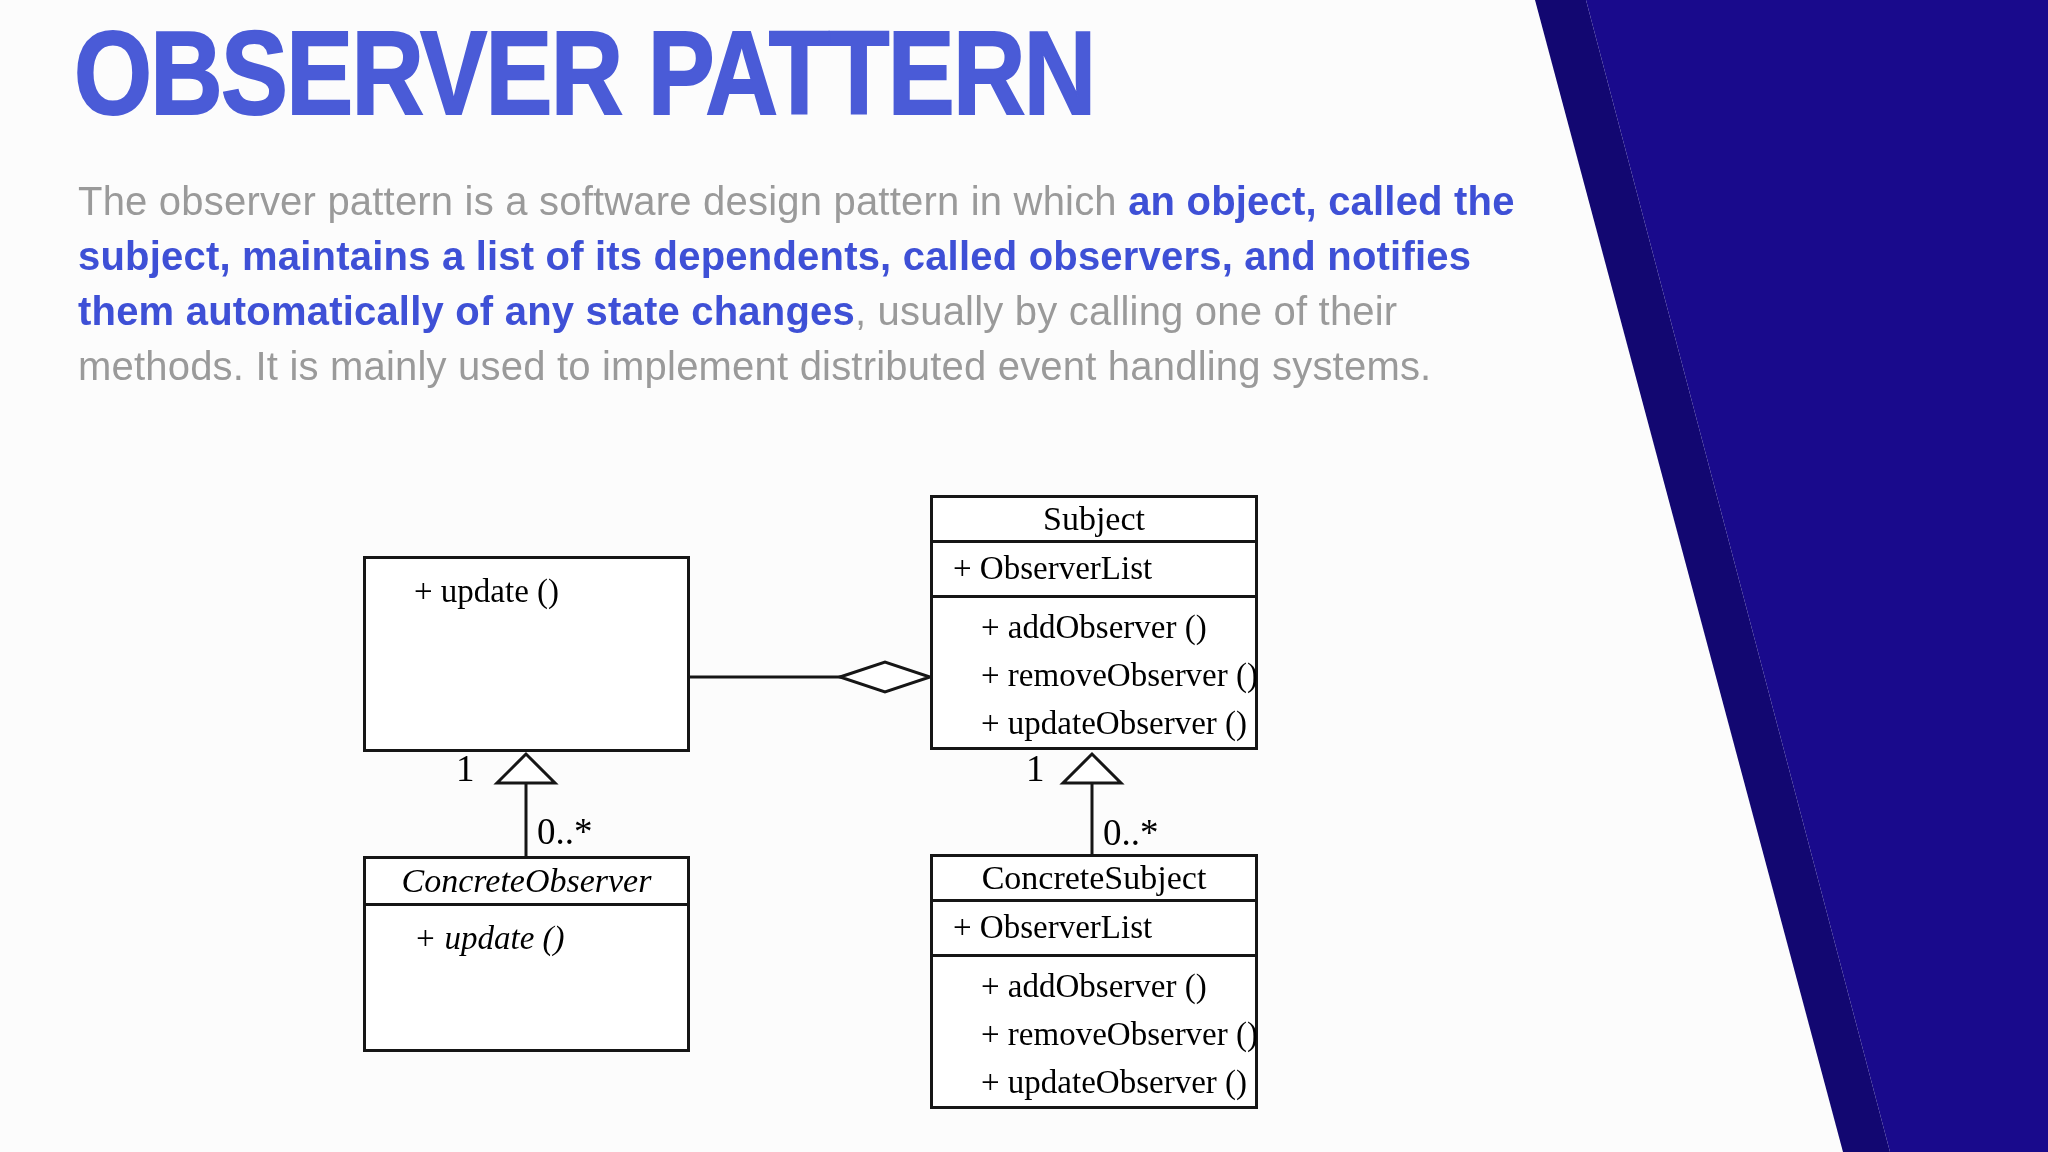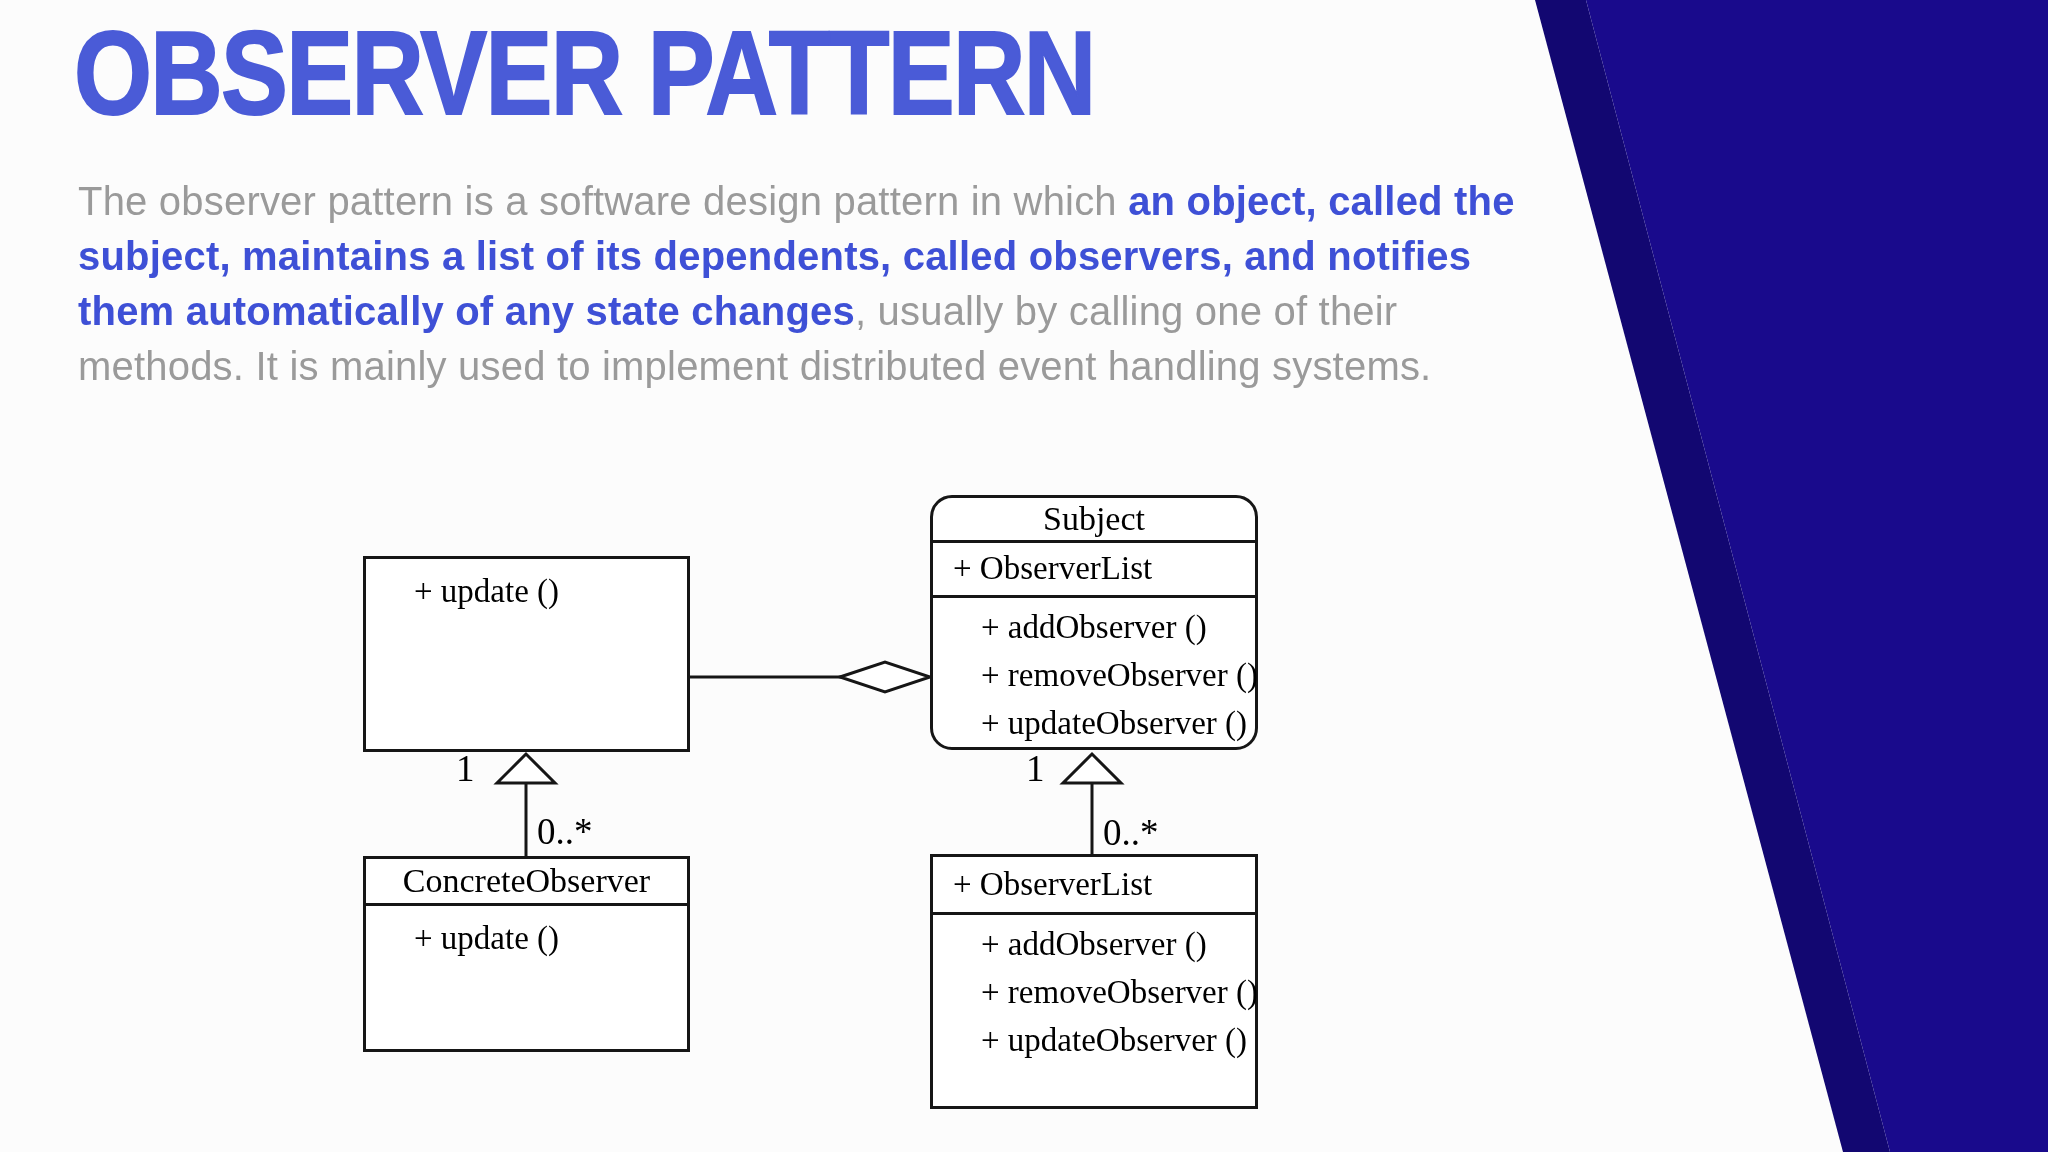--- a/index.html
+++ b/index.html
@@ -60,22 +60,22 @@
   .mult{
     position:absolute;font-size:37px;line-height:37px;color:#000;
     font-family:"Liberation Serif",serif;white-space:nowrap;
   }
   #mult-left-1{left:456px;top:750px;}
   #mult-left-many{left:537px;top:813px;}
   #mult-right-1{left:1026px;top:750px;}
   #mult-right-many{left:1103px;top:814px;}
   
   #cls-observer{left:363px;top:556px;width:327px;height:196px;}
-  #cls-subject{left:930px;top:495px;width:328px;height:255px;border-radius:22px;}
-  #cls-concrete-observer{left:363px;top:856px;width:327px;height:196px;}
+  #cls-subject{left:930px;top:495px;width:328px;height:255px;}
+  #cls-concrete-observer{left:363px;top:856px;width:327px;height:196px;font-style:italic;}
   #cls-concrete-subject{left:930px;top:854px;width:328px;height:255px;}
 </style>
 </head>
 <body>
 
 <div class="wedge wedge-shadow"></div>
 <div class="wedge wedge-main"></div>
 
 <h1 class="page-title">OBSERVER PATTERN</h1>
 
@@ -112,20 +112,21 @@
   </div>
 
   <div class="cls cls--single" id="cls-concrete-observer">
     <div class="cls-title">ConcreteObserver</div>
     <div class="cls-methods">
       <div class="member">+ update ()</div>
     </div>
   </div>
 
   <div class="cls" id="cls-concrete-subject">
+    <div class="cls-title">ConcreteSubject</div>
     <div class="cls-attrs">+ ObserverList</div>
     <div class="cls-methods">
       <div class="member">+ addObserver ()</div>
       <div class="member">+ removeObserver ()</div>
       <div class="member">+ updateObserver ()</div>
     </div>
   </div>
 
   <div class="mult" id="mult-left-1">1</div>
   <div class="mult" id="mult-left-many">0..*</div>

